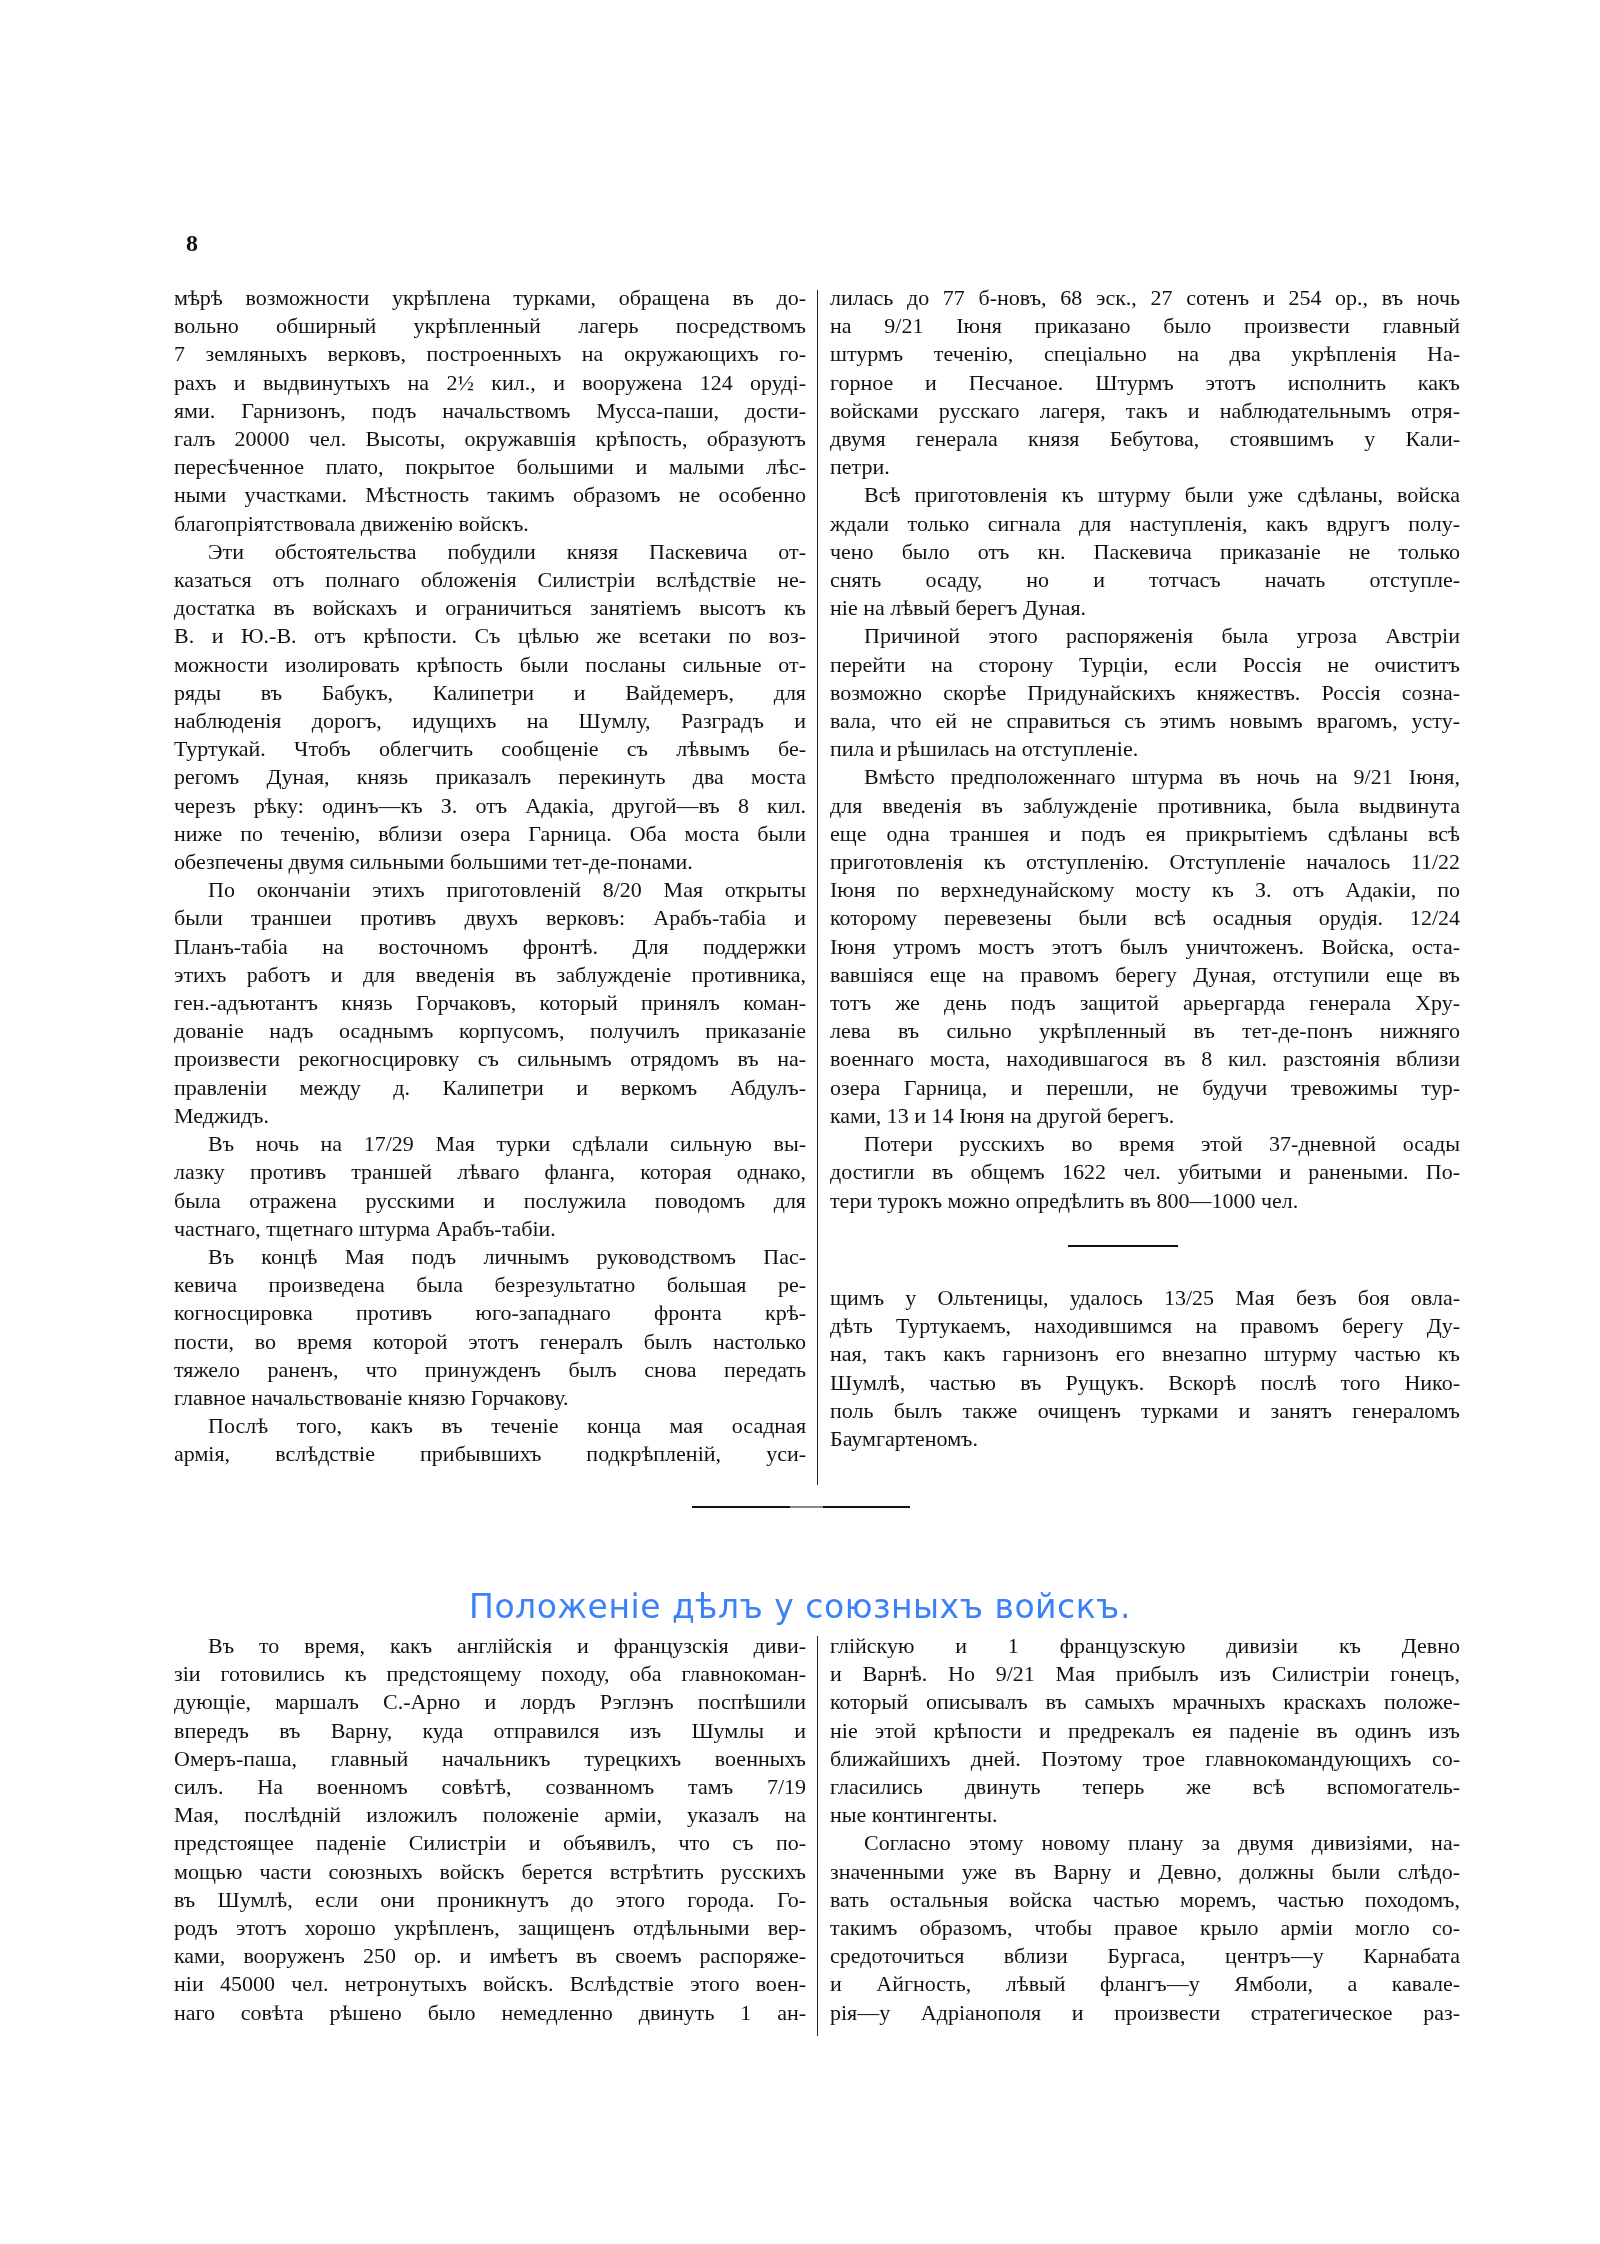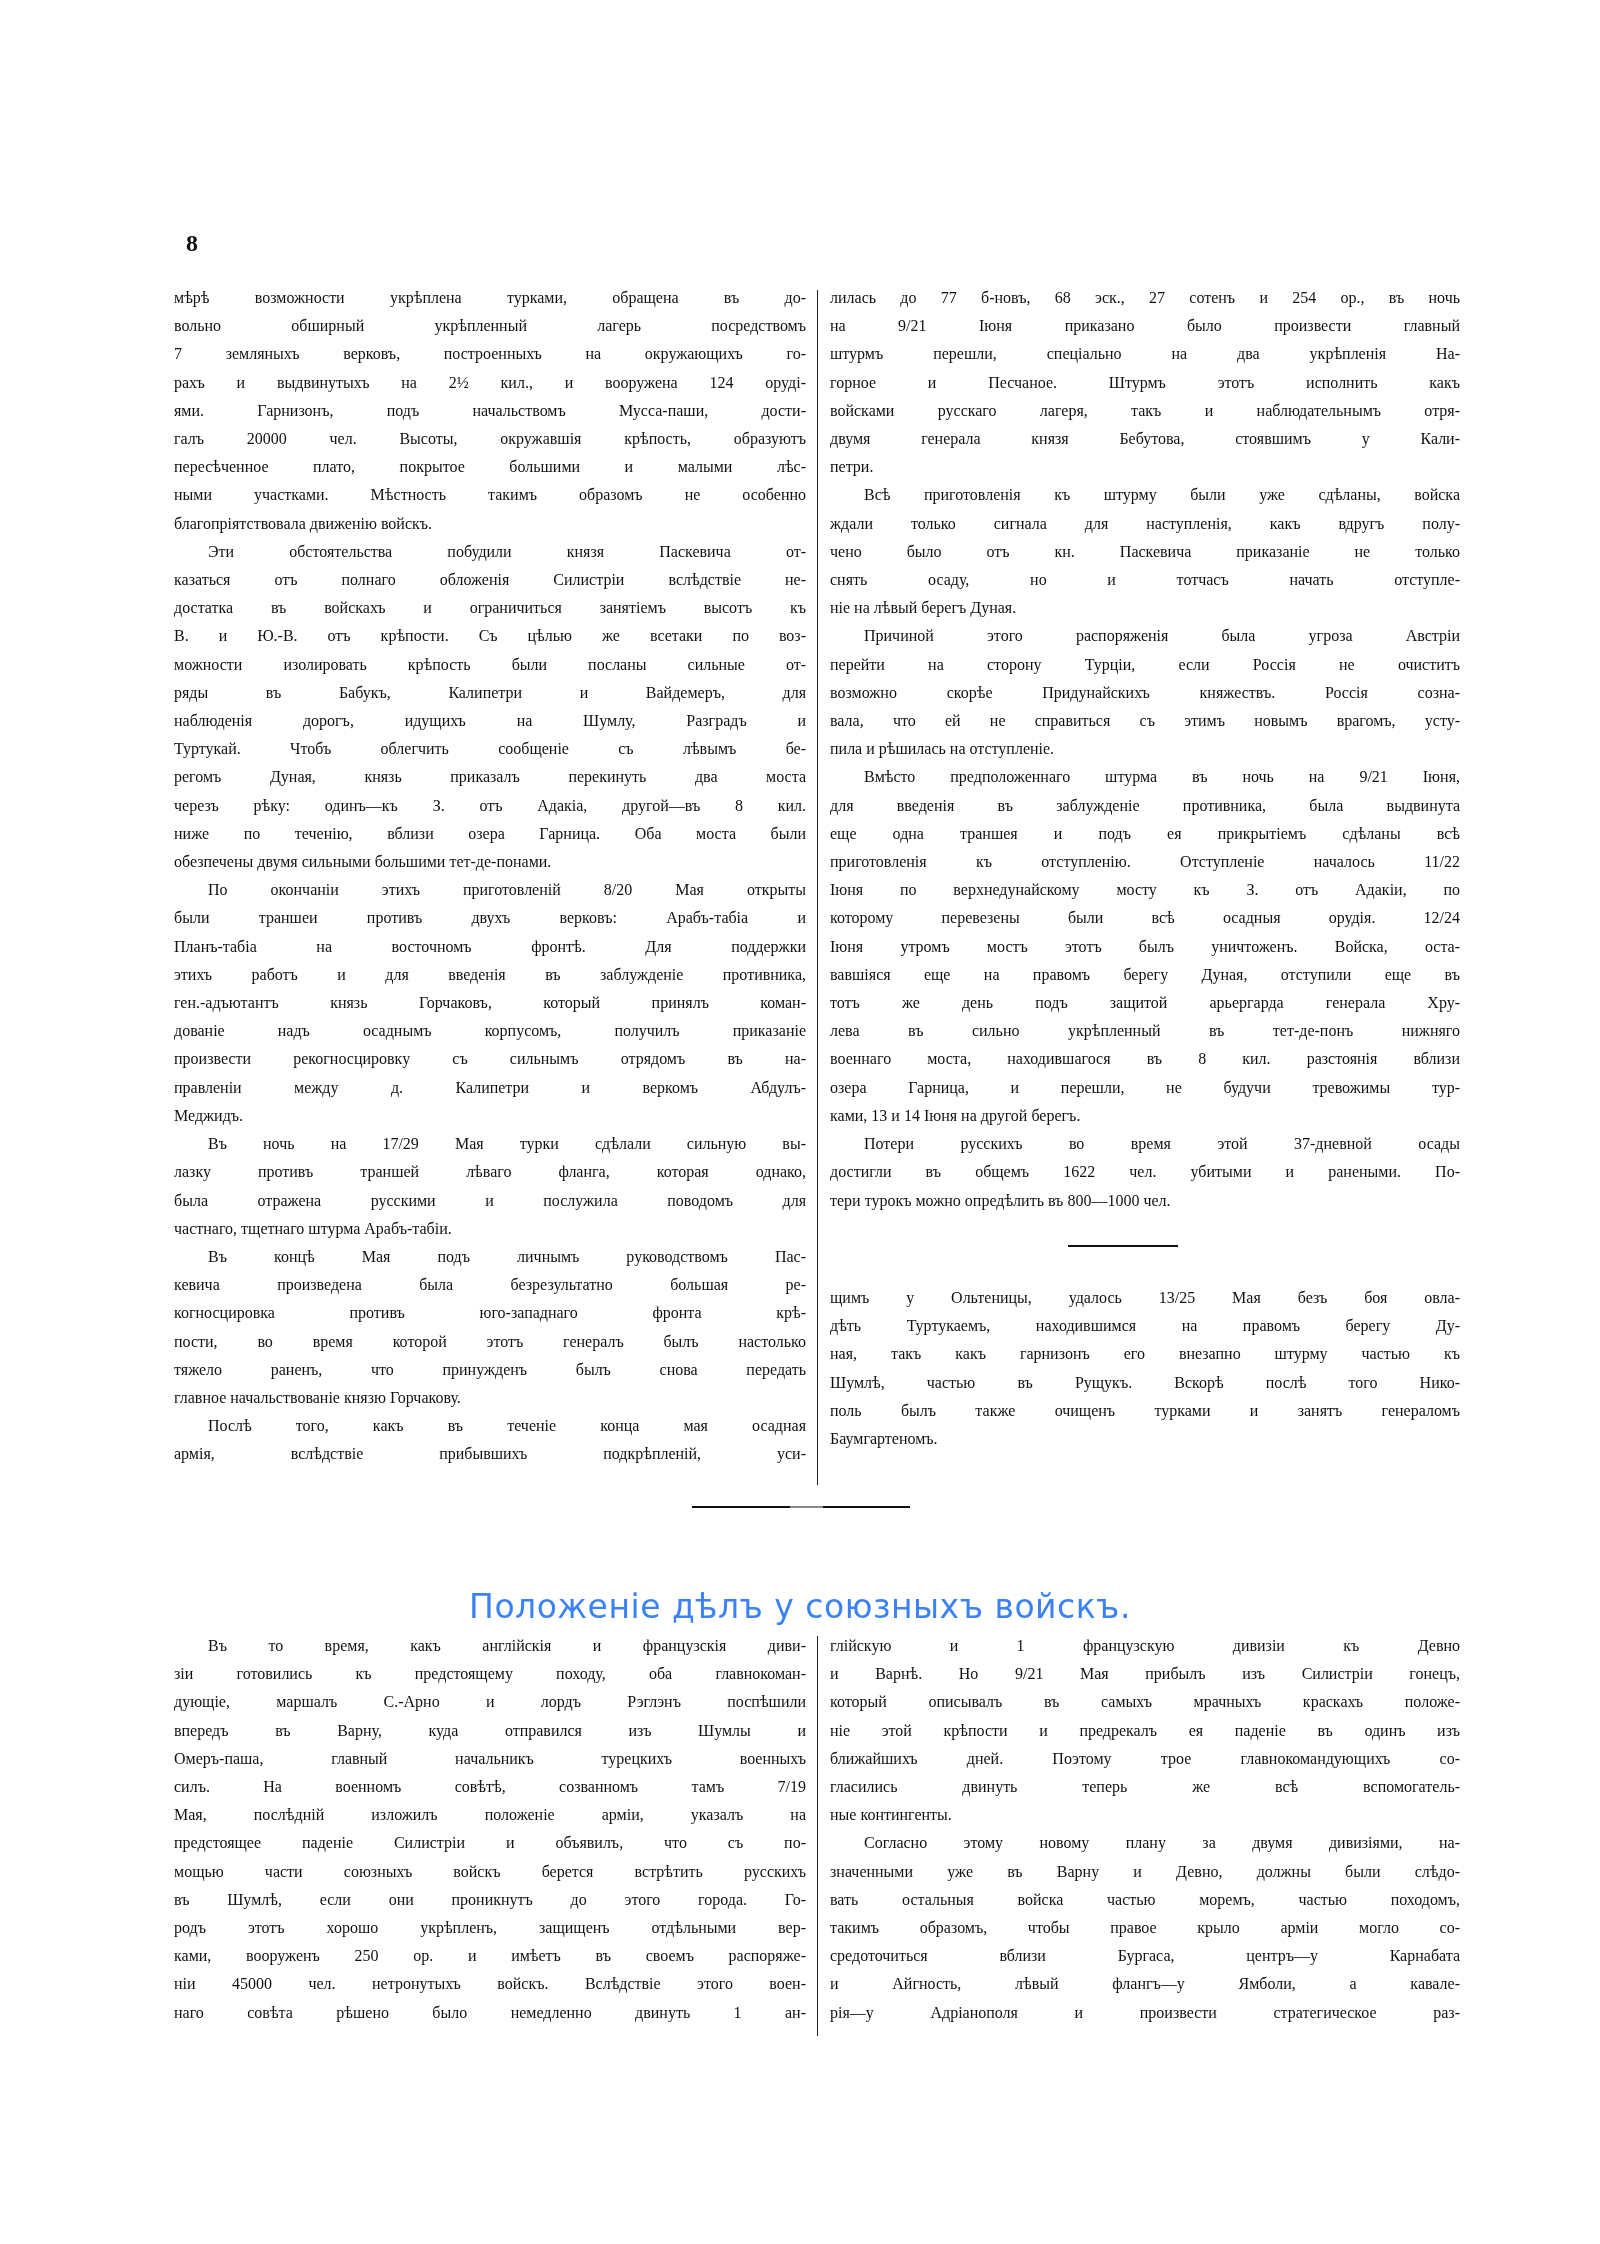--- a/index.html
+++ b/index.html
@@ -1,19 +1,19 @@
 <!DOCTYPE html>
 <html><head>
 <meta charset="utf-8">
 <style>
   html, body { margin:0; padding:0; background:#ffffff; }
   body { width:1600px; height:2244px; position:relative; overflow:hidden;
          font-family:"Liberation Serif","DejaVu Serif",serif; color:#111; }
   .page-number { position:absolute; left:186px; top:230px; font-size:24px; font-weight:bold; }
-  .col { position:absolute; font-size:16px; line-height:28.2px; text-align:justify;
+  .col { position:absolute; font-size:22px; line-height:28.2px; text-align:justify;
          font-family:"Liberation Serif","DejaVu Serif",serif; }
   .col .line { display:block; text-align:justify; text-align-last:justify; white-space:nowrap; overflow:hidden; }
   .col .line.last { text-align-last:left; }
   .col .line.first { padding-left:34px; }
   #top-left { left:174px; top:284px; width:632px; }
   #top-right { left:830px; top:284px; width:630px; }
   #top-right-b { left:830px; top:1284px; width:630px; }
   #bot-left { left:174px; top:1632px; width:632px; }
   #bot-right { left:830px; top:1632px; width:630px; }
   .col-rule { position:absolute; width:1px; background:#222; }
@@ -71,21 +71,21 @@
     <span class="line">пости, во время которой этотъ генералъ былъ настолько</span>
     <span class="line">тяжело раненъ, что принужденъ былъ снова передать</span>
     <span class="line last">главное начальствованіе князю Горчакову.</span>
     <span class="line first">Послѣ того, какъ въ теченіе конца мая осадная</span>
     <span class="line">армія, вслѣдствіе прибывшихъ подкрѣпленій, уси-</span>
   </div>
 <div class="col-rule" id="rule-top"></div>
 <div class="col" id="top-right">
     <span class="line">лилась до 77 б-новъ, 68 эск., 27 сотенъ и 254 ор., въ ночь</span>
     <span class="line">на 9/21 Іюня приказано было произвести главный</span>
-    <span class="line">штурмъ перешли, спеціально на два укрѣпленія На-</span>
+    <span class="line">штурмъ теченію, спеціально на два укрѣпленія На-</span>
     <span class="line">горное и Песчаное. Штурмъ этотъ исполнить какъ</span>
     <span class="line">войсками русскаго лагеря, такъ и наблюдательнымъ отря-</span>
     <span class="line">двумя генерала князя Бебутова, стоявшимъ у Кали-</span>
     <span class="line last">петри.</span>
     <span class="line first">Всѣ приготовленія къ штурму были уже сдѣланы, войска</span>
     <span class="line">ждали только сигнала для наступленія, какъ вдругъ полу-</span>
     <span class="line">чено было отъ кн. Паскевича приказаніе не только</span>
     <span class="line">снять осаду, но и тотчасъ начать отступле-</span>
     <span class="line last">ніе на лѣвый берегъ Дуная.</span>
     <span class="line first">Причиной этого распоряженія была угроза Австріи</span>

